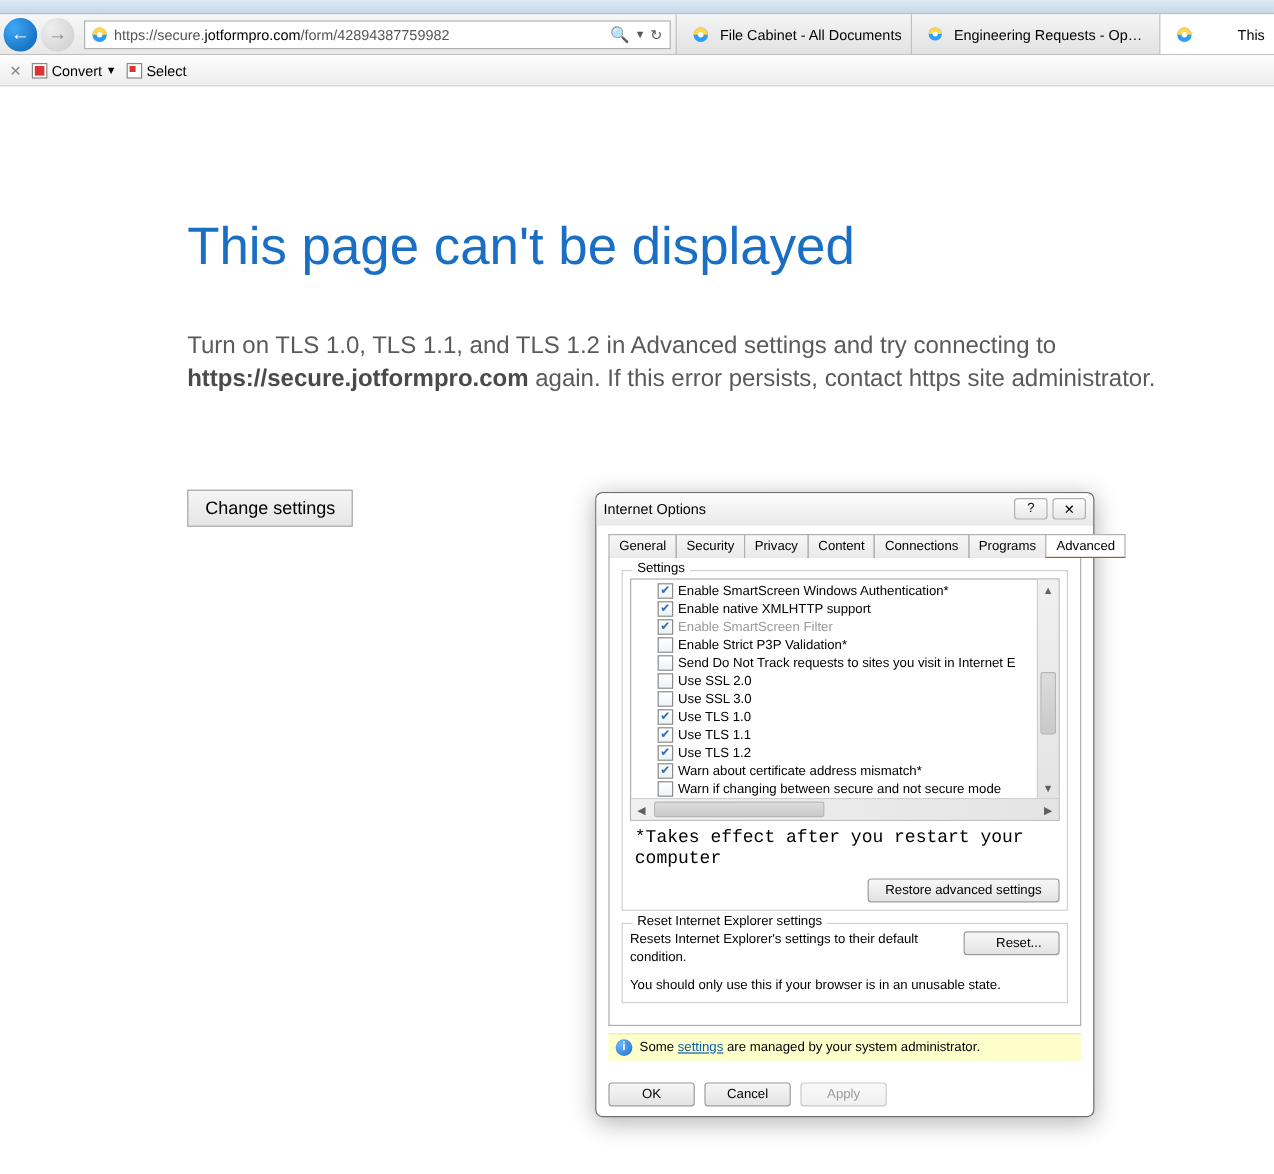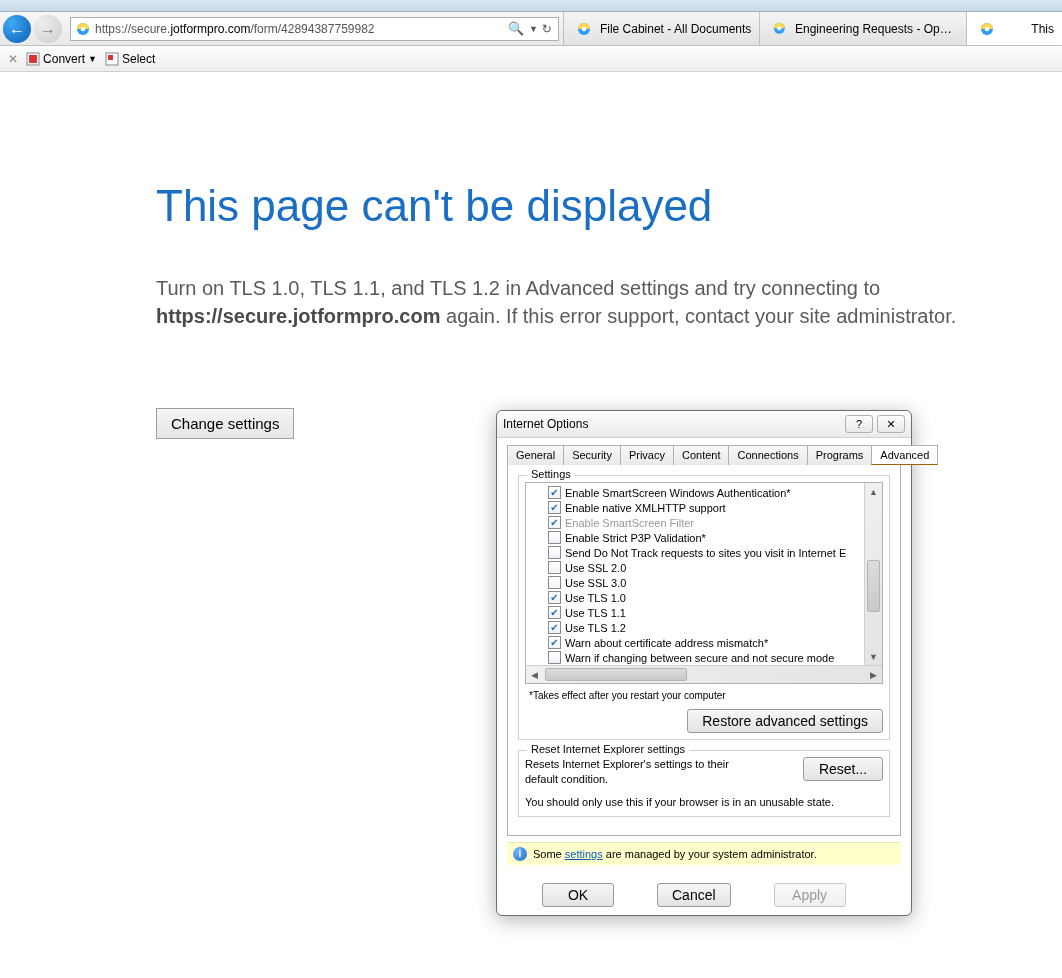--- a/index.html
+++ b/index.html
@@ -53,22 +53,22 @@
   .cb{width:13px;height:13px;border:1px solid #8a8a8a;background:linear-gradient(to bottom,#fff,#eef3f8);display:flex;align-items:center;justify-content:center;font-size:10px;color:#2a6db8;line-height:1;box-sizing:border-box;}
   .vscroll{width:17px;background:linear-gradient(to bottom,#f0f0f0,#e4e4e4);border-left:1px solid #cfcfcf;display:flex;flex-direction:column;}
   .vscroll .arr{height:17px;display:flex;align-items:center;justify-content:center;font-size:9px;color:#606060;}
   .vscroll .track{flex:1;position:relative;}
   .vscroll .thumb{position:absolute;left:2px;right:2px;top:60px;height:50px;background:linear-gradient(to bottom,#dcdcdc,#c9c9c9);border:1px solid #b5b5b5;border-radius:2px;}
   .hscroll{height:17px;background:linear-gradient(to right,#f0f0f0,#e4e4e4);border-top:1px solid #cfcfcf;display:flex;}
   .hscroll .arr{width:17px;display:flex;align-items:center;justify-content:center;font-size:9px;color:#606060;}
   .hscroll .track{flex:1;position:relative;}
   .hscroll .thumb{position:absolute;top:2px;bottom:2px;left:2px;width:140px;background:linear-gradient(to bottom,#dcdcdc,#c9c9c9);border:1px solid #b5b5b5;border-radius:2px;}
   .list-flex{display:flex;flex:1;min-height:0;}
-  .note{font-size:10px;margin:6px 0 8px 4px;}
-  .btn{padding:3px 14px;font-size:14px;background:linear-gradient(to bottom,#f7f7f7,#e3e3e3);border:1px solid #9a9a9a;border-radius:3px;cursor:default;margin-left:35px;}
+  .note{font-size:15px;margin:6px 0 8px 4px;font-family:Liberation Mono, monospace;}
+  .btn{padding:3px 14px;font-size:11px;background:linear-gradient(to bottom,#f7f7f7,#e3e3e3);border:1px solid #9a9a9a;border-radius:3px;cursor:default;}
   .btn.disabled{color:#9a9a9a;border-color:#c8c8c8;background:linear-gradient(to bottom,#f9f9f9,#f0f0f0);}
   .right{display:flex;justify-content:flex-end;}
   .reset-row{display:flex;align-items:flex-start;gap:10px;}
   .reset-text{flex:1;font-size:11px;line-height:1.35;}
   .info-bar{background:#ffffcc;padding:4px 6px;display:flex;align-items:center;gap:6px;font-size:11px;margin-top:6px;border-top:1px solid #e8e8b0;}
   .info-ico{width:14px;height:14px;border-radius:50%;background:radial-gradient(circle at 30% 30%,#6fb3ff,#1a6fc4);color:#fff;display:flex;align-items:center;justify-content:center;font-size:10px;font-weight:bold;}
   .info-bar a{color:#0a5fb4;}
   .dlg-footer{display:flex;justify-content:flex-start;gap:8px;padding:8px 10px;}
 </style>
 </head>
@@ -153,21 +153,21 @@
           <rect x="3" y="3" width="5" height="5" fill="#d33"></rect>
         </svg>
     </span>
     <span>Select</span>
   </span>
 </div>
 
 <div class="page">
   <h1 class="title">This page can't be displayed</h1>
   <div class="msg">
-    <span>Turn on TLS 1.0, TLS 1.1, and TLS 1.2 in Advanced settings and try connecting to </span><b>https://secure.jotformpro.com</b><span> again. If this error support, contact your site administrator.</span>
+    <span>Turn on TLS 1.0, TLS 1.1, and TLS 1.2 in Advanced settings and try connecting to </span><b>https://secure.jotformpro.com</b><span> again. If this error persists, contact https site administrator.</span>
   </div>
   <button class="change-btn">Change settings</button>
 </div>
 
 <div class="dialog">
   <div class="dlg-title">
     <span class="t">Internet Options</span>
     <span class="winbtn">?</span>
     <span class="winbtn">✕</span>
   </div>
@@ -260,21 +260,21 @@
             <button class="btn">Restore advanced settings</button>
           </div>
       </div>
 
       <div class="fieldset">
         <span class="legend">Reset Internet Explorer settings</span>
         <div class="reset-row">
           <div class="reset-text">
             <div>Resets Internet Explorer's settings to their default condition.</div>
           </div>
-          <button class="btn" style="min-width:80px;">Reset...</button>
+          <button class="btn" style="min-width:80px;text-align:right;">Reset...</button>
         </div>
         <div class="reset-text" style="margin-top:8px;">You should only use this if your browser is in an unusable state.</div>
       </div>
 
     </div>
 
     <div class="info-bar">
       <span class="info-ico">i</span>
       <span>
         <span>Some </span><a href="#">settings</a><span> are managed by your system administrator.</span>

